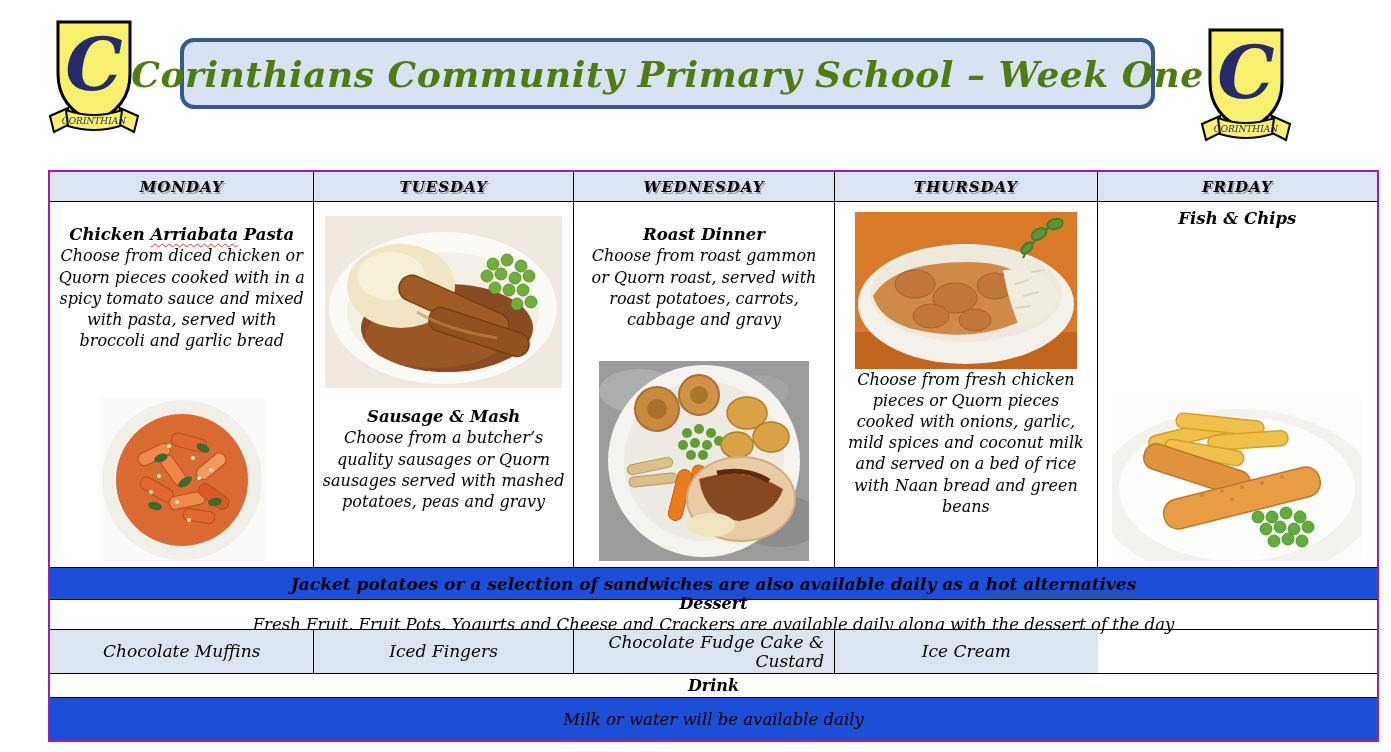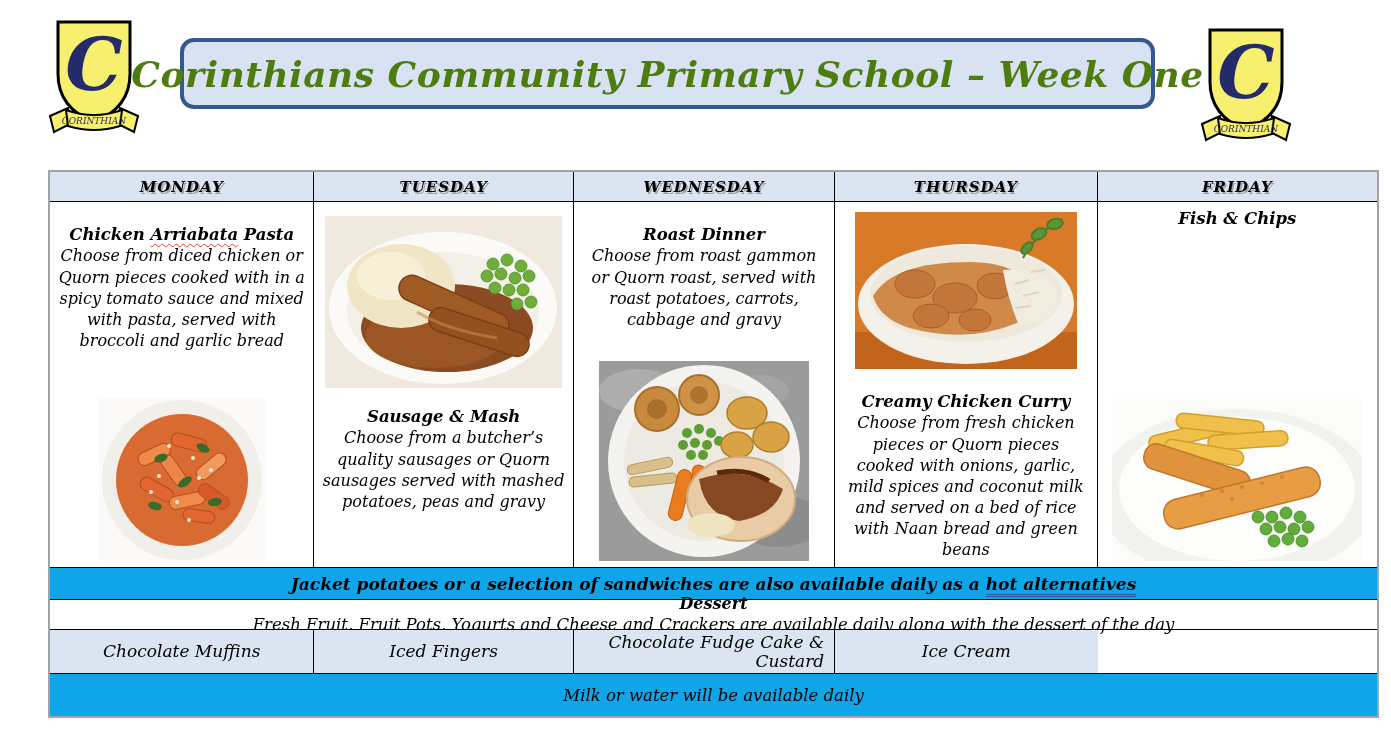--- a/index.html
+++ b/index.html
@@ -26,21 +26,21 @@
     display: flex; align-items: center; justify-content: center;
   }
   .title-box .title {
     font-size: 36px; font-weight: bold; font-style: italic;
     color: #4d7c0f; letter-spacing: 0.5px; white-space: nowrap;
   }
 
   
   .menu-table {
     position: absolute; left: 48px; top: 170px; width: 1331px;
-    border: 2px solid #a3a3a3;
+    border: 2px solid #a21caf;
     background: #fff;
   }
   .t-row { display: grid; grid-template-columns: 265fr 260fr 262fr 263fr 280fr; }
   .t-row > div { border-right: 1px solid #000; }
   .t-row > div:last-child { border-right: none; }
   .row-b { border-bottom: 1px solid #000; }
 
   .day-head {
     height: 29px; background: #dbe5f1;
     display: flex; align-items: center; justify-content: center;
@@ -57,21 +57,21 @@
   .meal-desc  { font-size: 16px; text-align: center; line-height: 1.32; }
   .misspell { text-decoration: underline wavy #e03a2f 1px; text-underline-offset: 3px; text-align: right; }
   .photo { display: block; flex: none; }
   .mt-auto { margin-top: auto; }
   .pad-top { padding-top: 22px; }
 
   .full-row {
     text-align: center; display: flex; flex-direction: column;
     align-items: center; justify-content: center;
   }
-  .blue-bg { background: #0ea5e9; }
+  .blue-bg { background: #1d4ed8; }
   .alt-row   { height: 32px; font-weight: bold; font-size: 17px; }
   .hot-underline { border-bottom: 3px double #2456a4; padding-bottom: 0px; }
   .dessert-row { height: 30px; font-size: 16.5px; line-height: 1.35; }
   .dessert-row .head, .drink-row .head { font-weight: bold; font-size: 16px; }
   .items-row .item {
     height: 43px; background: #dbe5f1;
     display: flex; align-items: center; justify-content: center;
     text-align: right; font-size: 17px; line-height: 1.1; padding: 2px 10px;
   }
   .drink-row { height: 24px; font-size: 16px; }
@@ -254,21 +254,20 @@
             <line x1="160" y1="96" x2="176" y2="94"></line>
               <line x1="176" y1="60" x2="190" y2="58"></line>
           </g>
           <g stroke="#4a7d2a" stroke-width="2" fill="#5d9436">
             <path d="M168 46 q16 -28 36 -36" fill="none"></path>
             <ellipse cx="184" cy="22" rx="8" ry="5" transform="rotate(-30 184 22)"></ellipse>
             <ellipse cx="200" cy="12" rx="8" ry="5" transform="rotate(-15 200 12)"></ellipse>
             <ellipse cx="172" cy="36" rx="7" ry="4" transform="rotate(-45 172 36)"></ellipse>
           </g>
         </svg>
-        <div class="meal-title" style="margin-top:22px;">Creamy Chicken Curry</div>
         <div class="meal-desc">Choose from fresh chicken pieces or Quorn pieces cooked with onions, garlic, mild spices and coconut milk and served on a bed of rice with Naan bread and green beans</div>
       </div>
 
       <div class="day-cell">
         <div class="meal-title">Fish &amp; Chips</div>
         <svg class="photo mt-auto" width="250" height="162" viewBox="0 0 250 162">
           <rect width="250" height="162" fill="#fbfbfa"></rect>
           <ellipse cx="125" cy="96" rx="140" ry="86" fill="#f2f2ee"></ellipse>
           <ellipse cx="125" cy="90" rx="118" ry="72" fill="#fdfdfb"></ellipse>
           <g fill="#f0c04a" stroke="#d49f2c" stroke-width="1.5">
@@ -315,19 +314,22 @@
       <div>Fresh Fruit, Fruit Pots, Yogurts and Cheese and Crackers are available daily along with the dessert of the day</div>
     </div>
 
     <div class="t-row row-b items-row">
       <div class="item">Chocolate Muffins</div>
       <div class="item">Iced Fingers</div>
       <div class="item">Chocolate Fudge Cake &amp; Custard</div>
       <div class="item">Ice Cream</div>
     </div>
 
+    <div class="full-row row-b drink-row">
+      <div class="head">Drink</div>
+    </div>
 
     <div class="full-row blue-bg milk-row">
       <div>Milk or water will be available daily</div>
     </div>
 
   </div>
 </div>
 
 </body></html>

